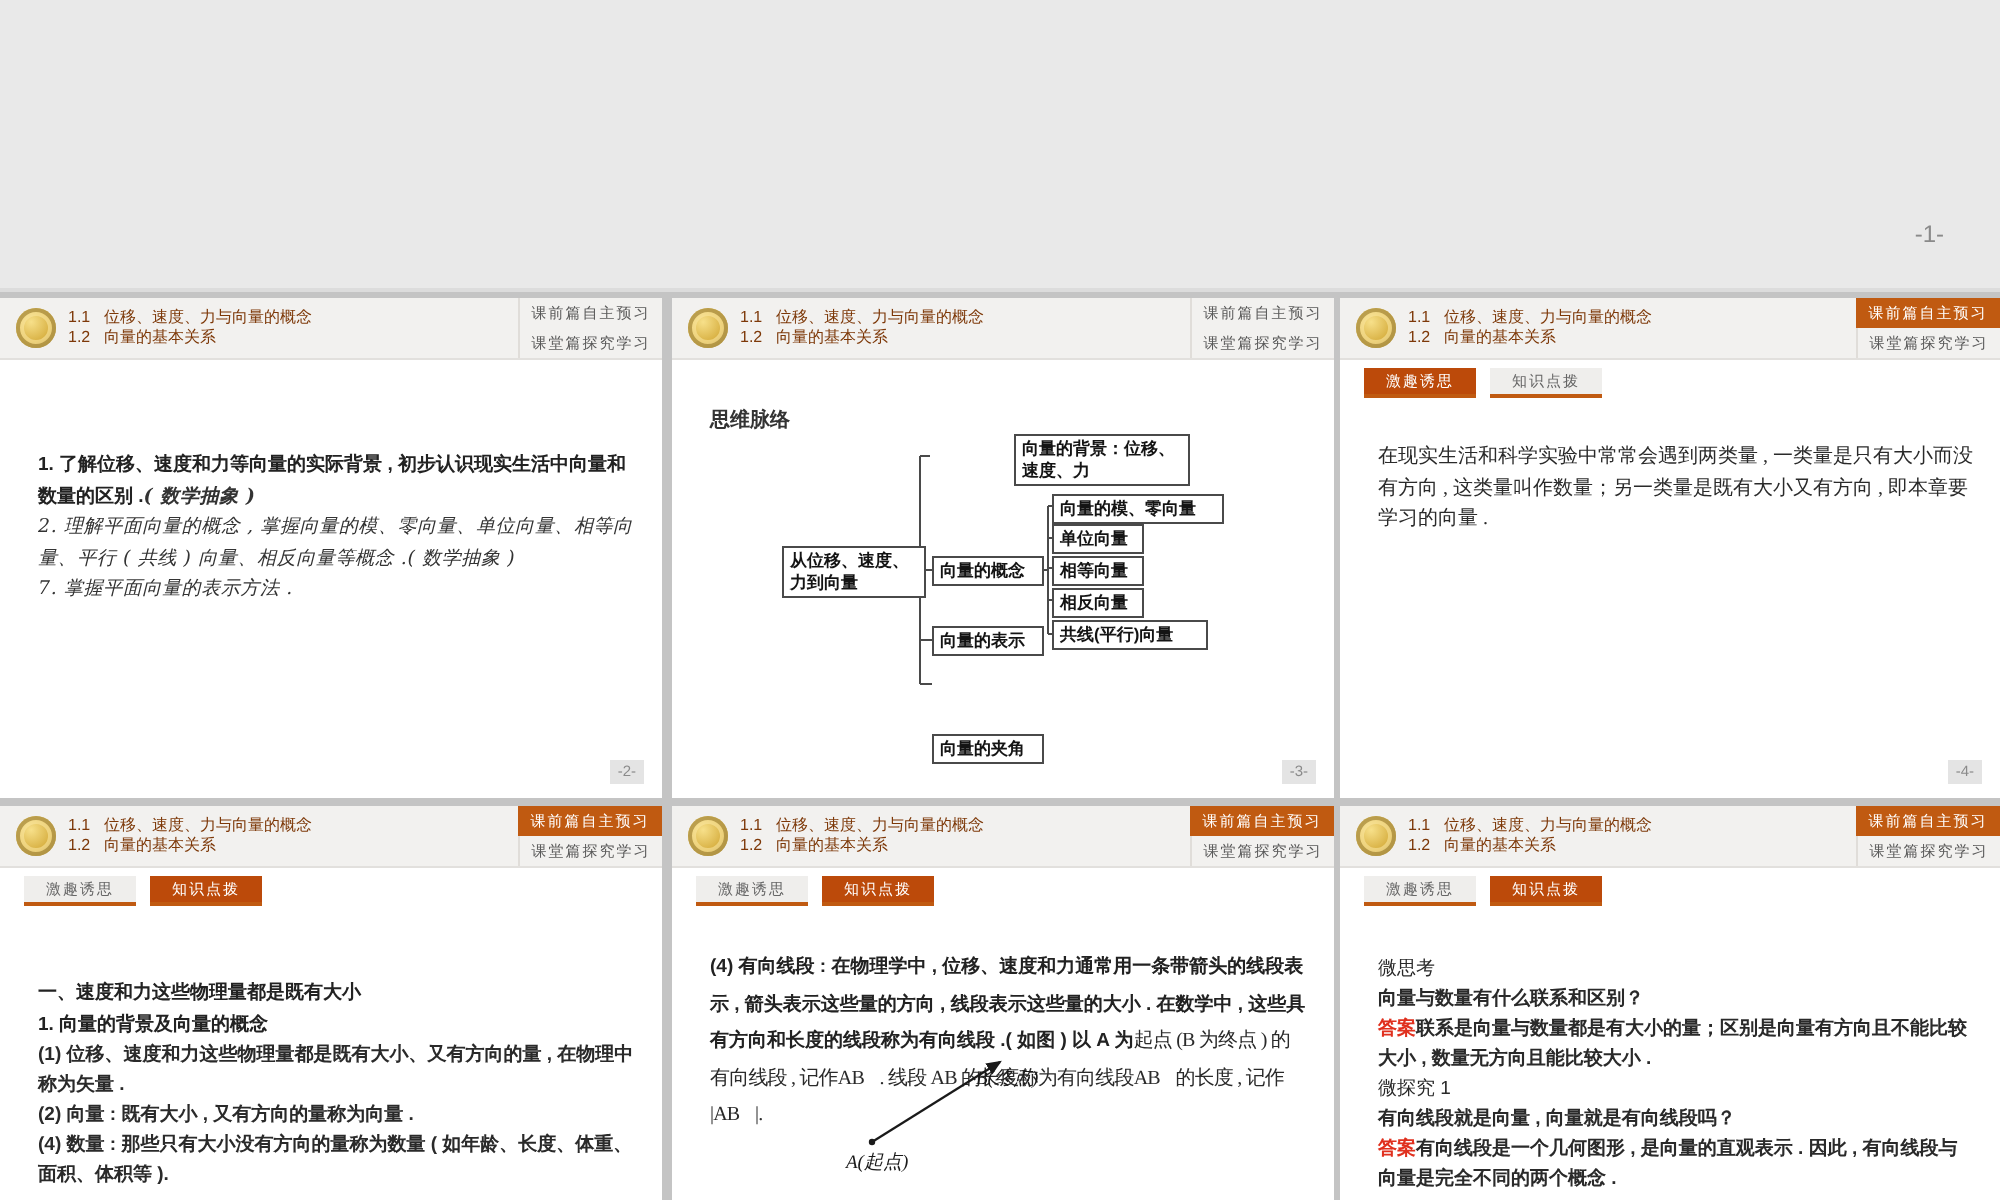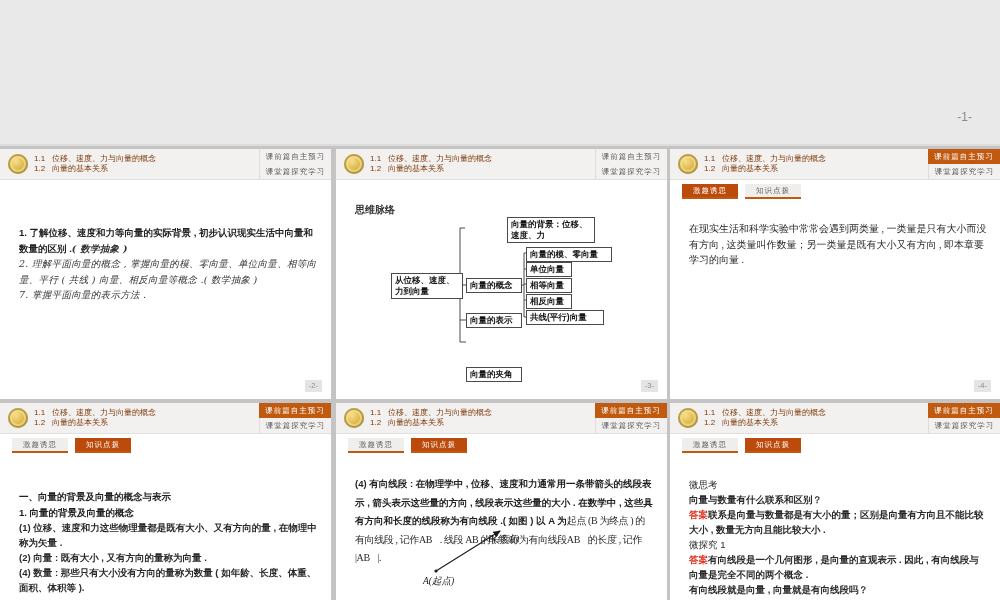--- a/index.html
+++ b/index.html
@@ -148,21 +148,21 @@
       <span class="header-tabs">
         <span class="htab active">课前篇自主预习</span>
         <span class="htab">课堂篇探究学习</span>
       </span>
     </div>
     <div class="subtabs">
       <span class="stab">激趣诱思</span>
       <span class="stab active">知识点拨</span>
     </div>
     <div class="content" style="padding-top:36px;">
-      <p class="t-bold">一、向量的背景及向量的概念与表示</p>
+      <p class="t-bold">一、速度和力这些物理量都是既有大小</p>
       <p class="t-bold">1. 向量的背景及向量的概念</p>
       <p class="t-med">(1) 位移、速度和力这些物理量都是既有大小、又有方向的量 , 在物理中称为矢量 .</p>
       <p class="t-med">(2) 向量 : 既有大小 , 又有方向的量称为向量 .</p>
       <p class="t-med">(4) 数量 : 那些只有大小没有方向的量称为数量 ( 如年龄、长度、体重、面积、体积等 ).</p>
     </div>
   </div>
 
   <div class="slide" style="left:336px;top:403px;">
     <div class="slide-header">
       <span class="logo"></span>
@@ -209,18 +209,18 @@
     </div>
     <div class="subtabs">
       <span class="stab">激趣诱思</span>
       <span class="stab active">知识点拨</span>
     </div>
     <div class="content" style="padding-top:24px;">
       <p class="t-med" style="font-weight:400;">微思考</p>
       <p class="t-med">向量与数量有什么联系和区别？</p>
       <p class="t-med"><span class="red">答案</span><span>联系是向量与数量都是有大小的量；区别是向量有方向且不能比较大小 , 数量无方向且能比较大小 .</span></p>
       <p class="t-med" style="font-weight:400;">微探究 1</p>
+      <p class="t-med">有向线段就是向量 , 向量就是有向线段吗？</p>
       <p class="t-med"><span class="red">答案</span><span>有向线段是一个几何图形 , 是向量的直观表示 . 因此 , 有向线段与向量是完全不同的两个概念 .</span></p>
-      <p class="t-med">有向线段就是向量 , 向量就是有向线段吗？</p>
     </div>
   </div>
 
 </div>
 
 </body></html>

